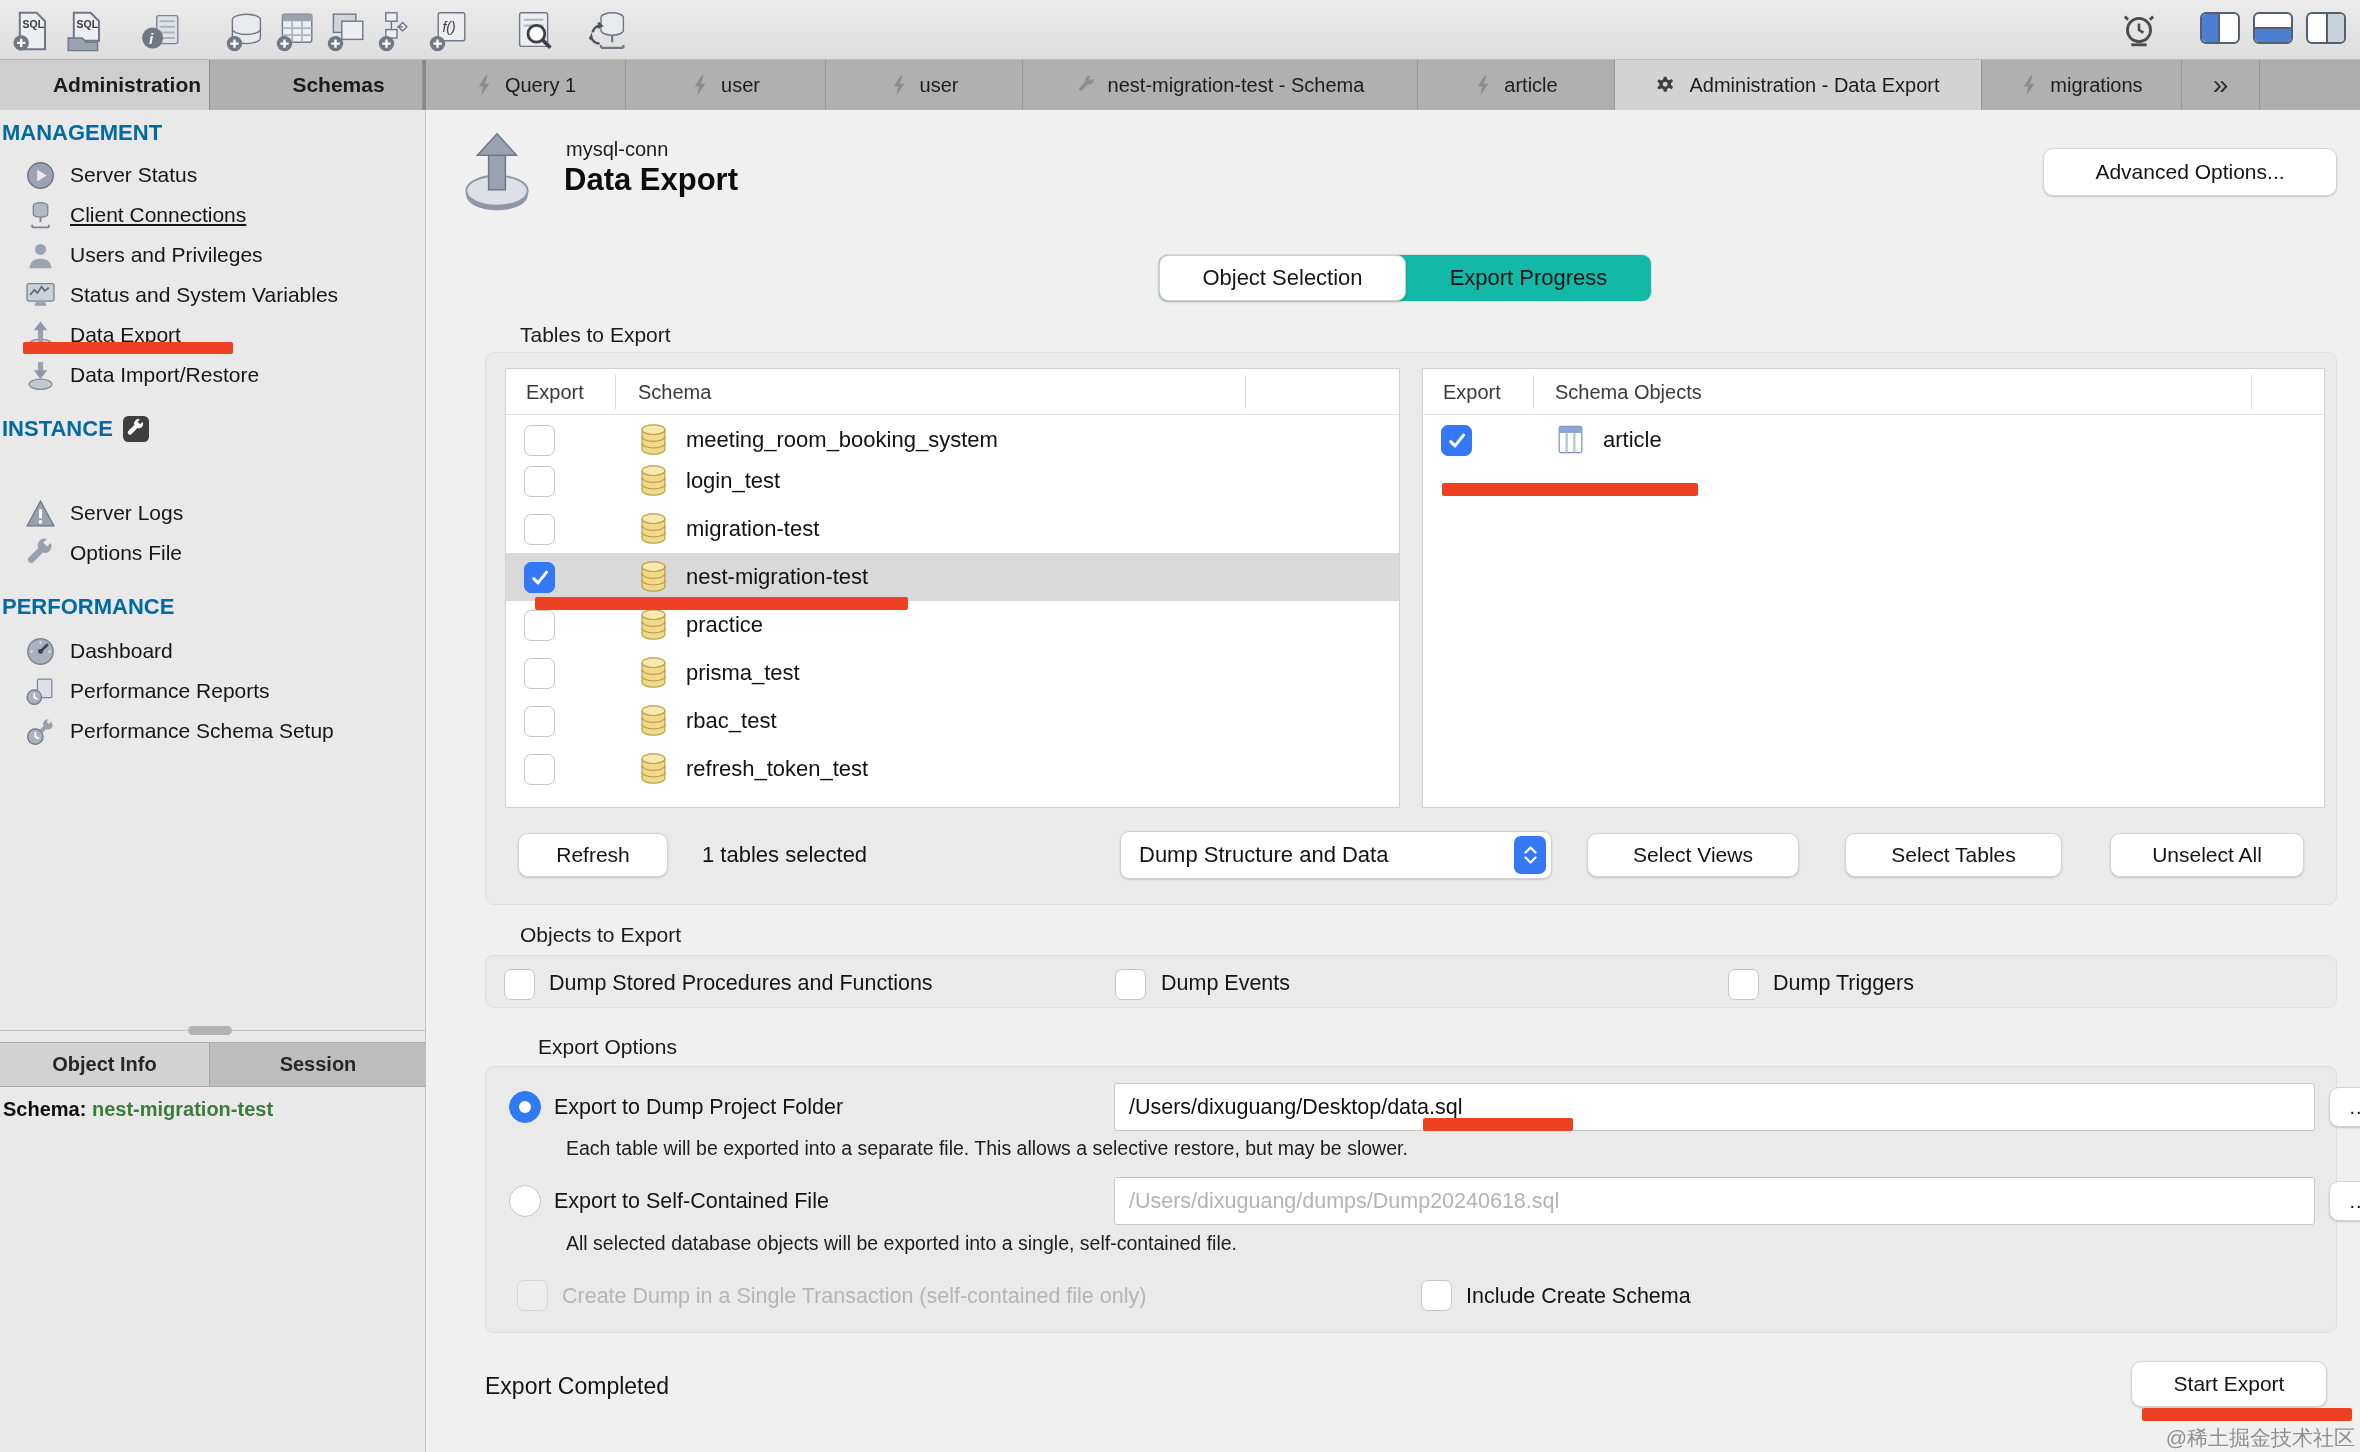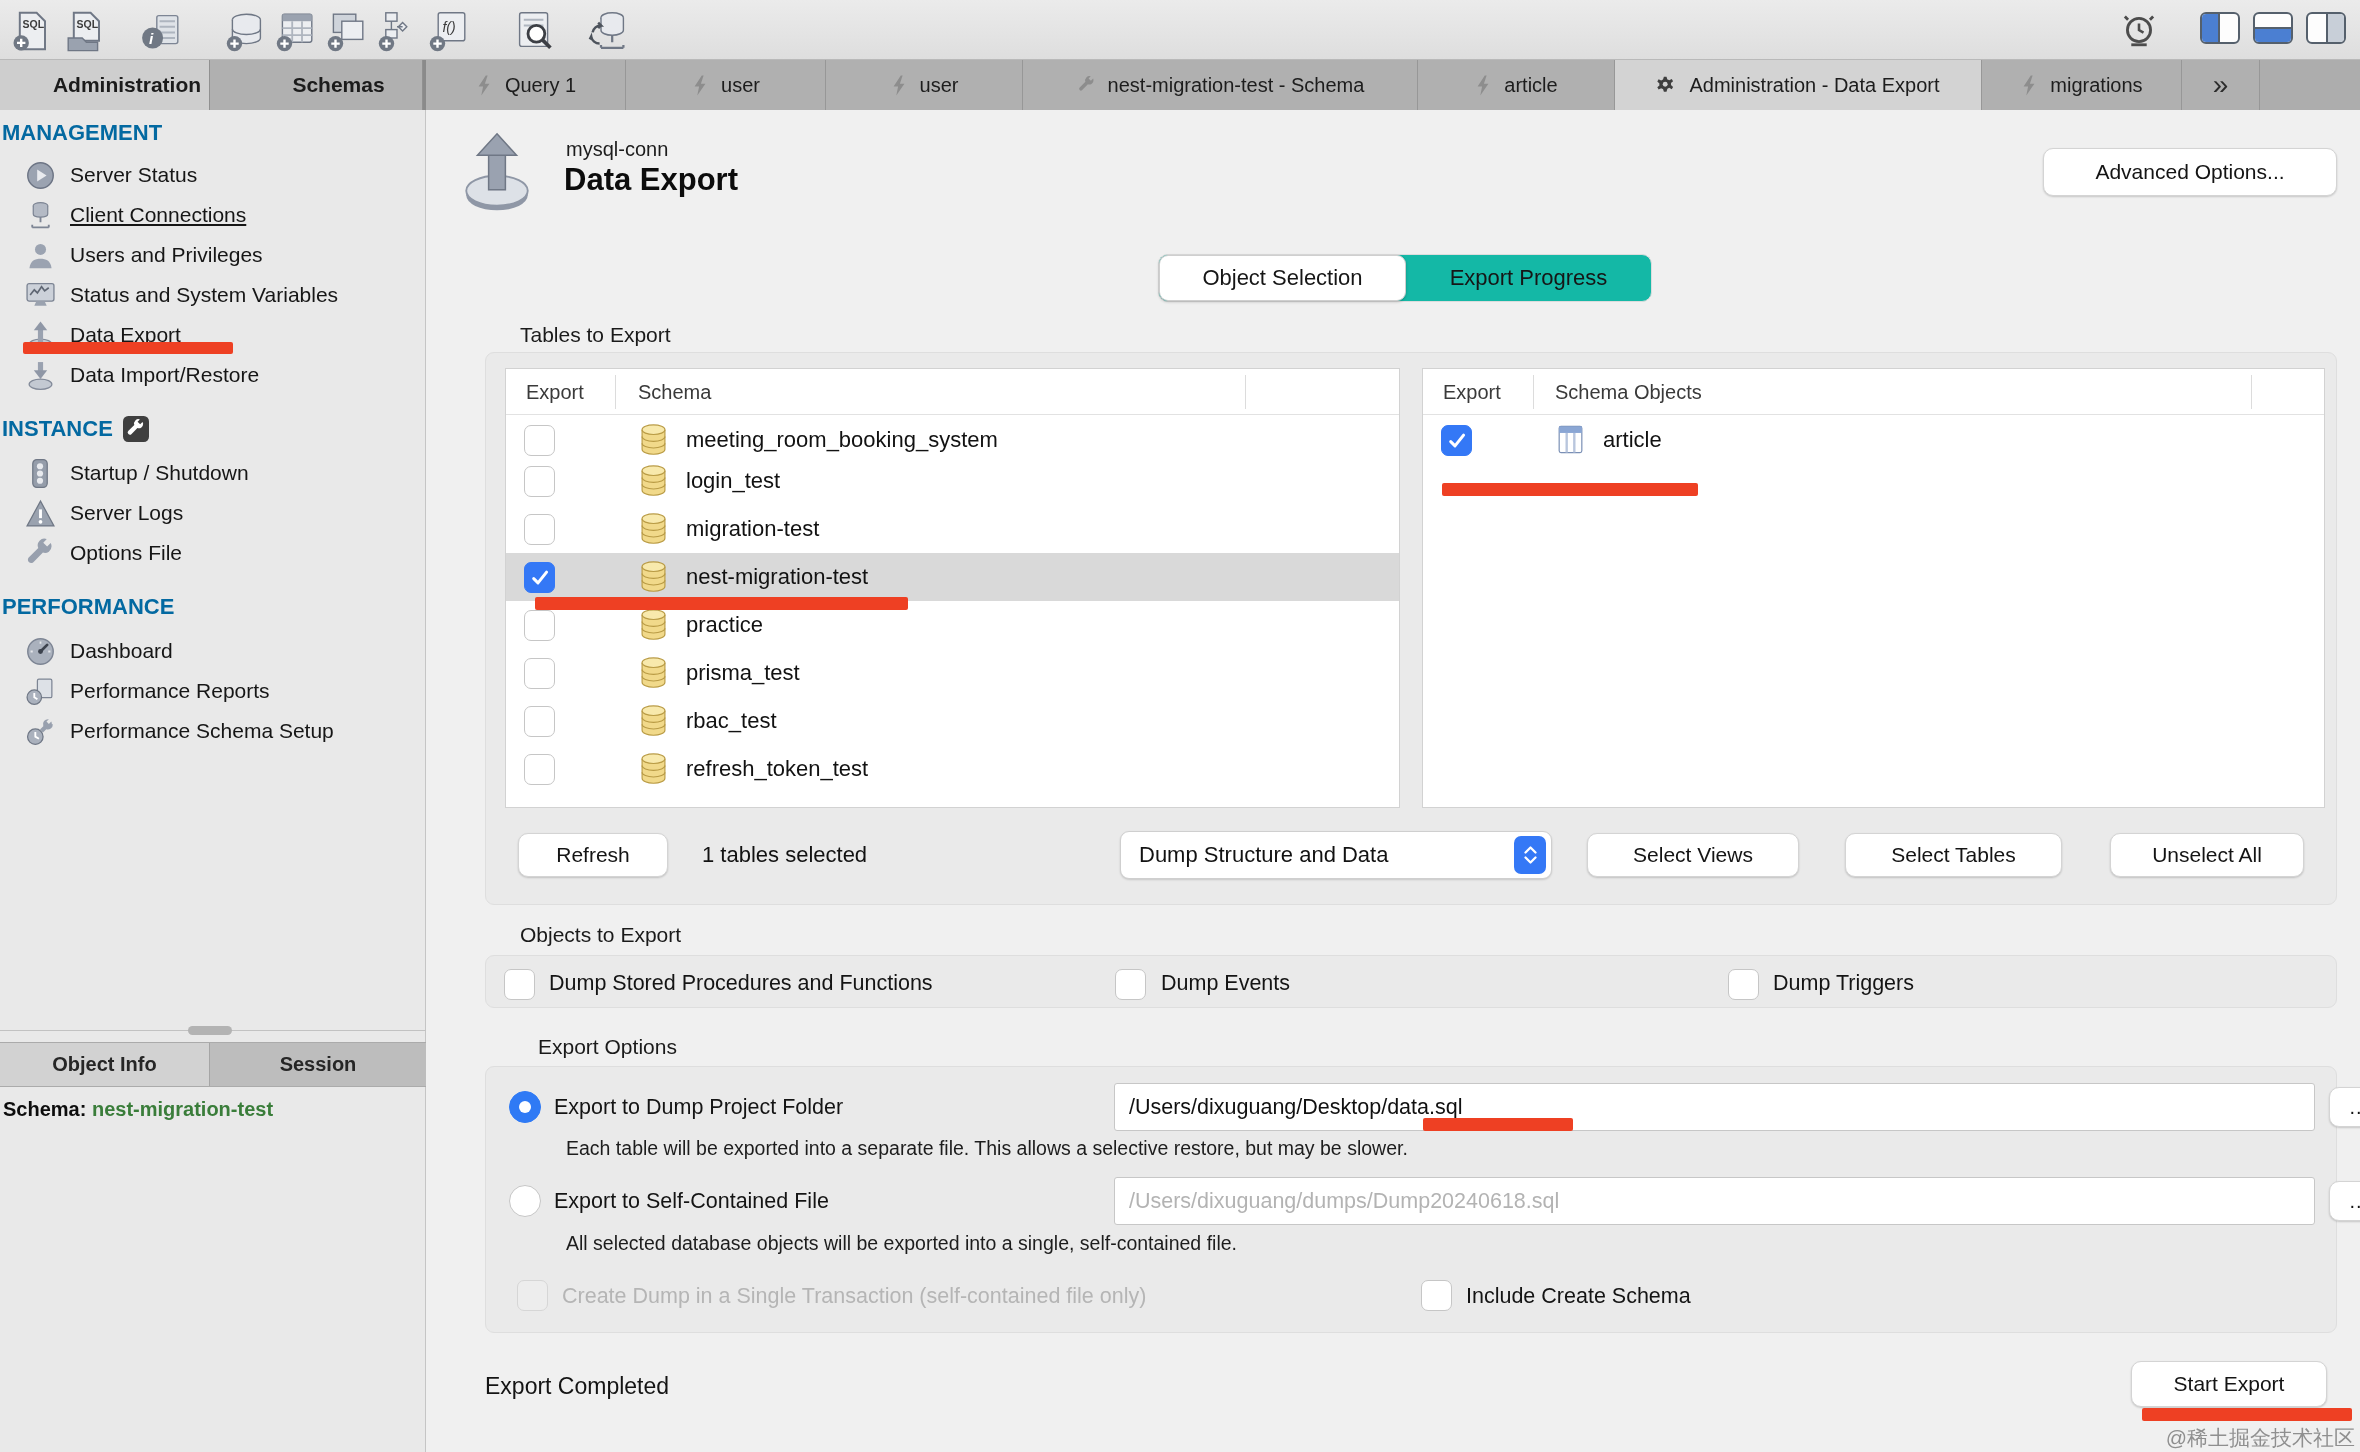--- a/index.html
+++ b/index.html
@@ -360,31 +360,20 @@
     <div class="redbar" style="left:23px; top:232px; width:210px; height:12px"></div>
 
     <div class="sec-title" style="top:306px">
       <span>INSTANCE</span>
       <span><svg width="26" height="26" viewBox="0 0 20 20">
             <rect width="20" height="20" rx="4" fill="#3f3f3f"></rect>
             <path d="M15.5 6a3.4 3.4 0 0 1-4.4 3.3L6.6 13.8a1.7 1.7 0 1 1-2.4-2.4l4.5-4.5A3.4 3.4 0 0 1 13 2.6l-1.8 1.8 2 2L15 4.6c.3.4.5 1 .5 1.4z" fill="#fff"></path>
           </svg></span>
     </div>
 
-    <div class="side-item" style="top:343px">
-      <span class="icn">
-          <svg viewBox="0 0 18 30" style="width:20px;height:31px">
-            <rect x="2" y="1.5" width="14" height="27" rx="4" fill="#959daa" stroke="#6f7785" stroke-width="1.2"></rect>
-            <circle cx="9" cy="8" r="3" fill="#e8eaee"></circle>
-            <circle cx="9" cy="15" r="3" fill="#e8eaee"></circle>
-            <circle cx="9" cy="22" r="3" fill="#e8eaee"></circle>
-          </svg>
-        </span>
-      <span class="lbl">Startup / Shutdown</span>
-    </div>
     <div class="side-item" style="top:383px">
       <span class="icn">
           <svg viewBox="0 0 30 28">
             <path d="M15 2L28 26H2z" fill="#9aa2af" stroke="#6f7785" stroke-width="1.2"></path>
             <rect x="13.6" y="10" width="2.8" height="8.5" fill="#fff"></rect>
             <circle cx="15" cy="22" r="1.8" fill="#fff"></circle>
           </svg>
         </span>
       <span class="lbl">Server Logs</span>
     </div>

